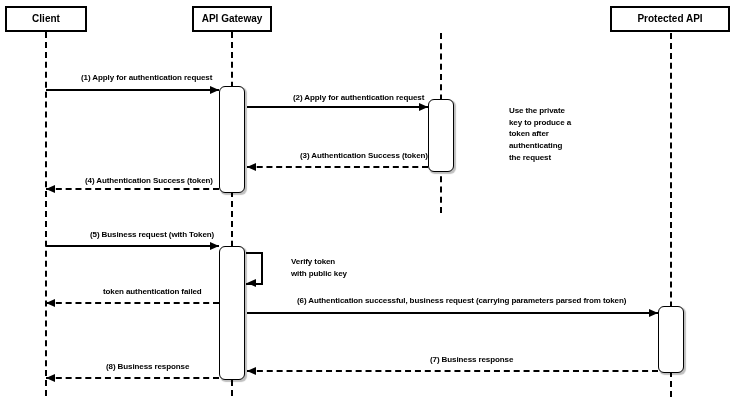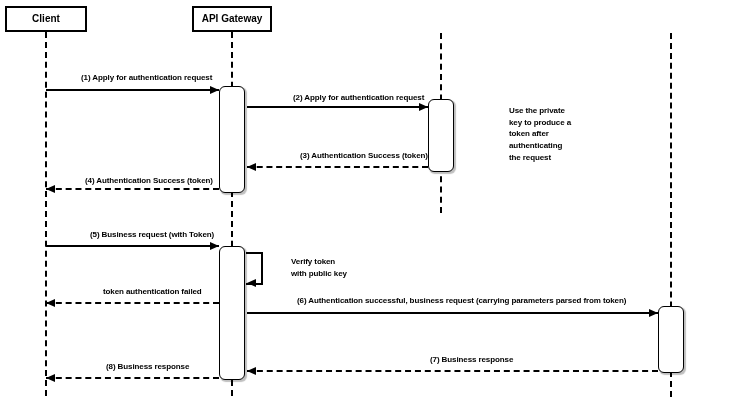--- a/index.html
+++ b/index.html
@@ -52,20 +52,23 @@
   <div class="lifeline" style="left:45px;top:32px;height:364px"></div>
   <div class="lifeline" style="left:231px;top:32px;height:364px"></div>
   <div class="lifeline" style="left:440px;top:33px;height:180px"></div>
   <div class="lifeline" style="left:670px;top:33px;height:364px"></div>
 
   <div class="actor" style="left:192px;top:6px;width:80px;height:26px">
     <span>API Gateway</span>
   </div>
   <div class="actor" style="left:5px;top:6px;width:82px;height:26px">
     <span>Client</span>
+  </div>
+  <div class="actor" style="left:610px;top:6px;width:120px;height:26px">
+    <span>Protected API</span>
   </div>
 
   <div class="activation" style="left:219px;top:86px;height:107px"></div>
   <div class="activation" style="left:428px;top:99px;height:73px"></div>
   <div class="activation" style="left:219px;top:246px;height:134px"></div>
   <div class="activation" style="left:658px;top:306px;height:67px"></div>
 
   <div>
     <div class="msg-label" style="left:58px;top:73px">(1) Apply for authentication request</div>
     <div class="line" style="left:46px;top:89px;width:173px"></div>

